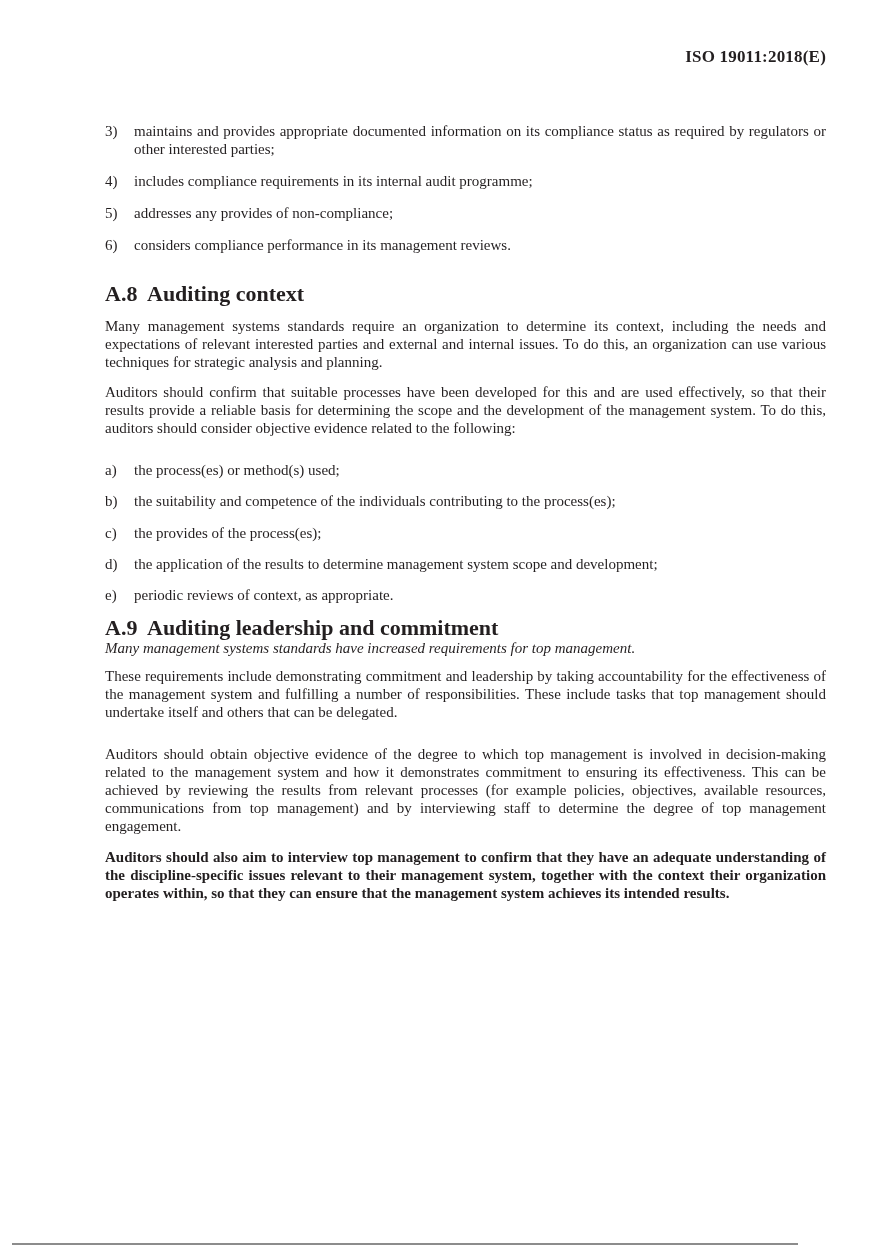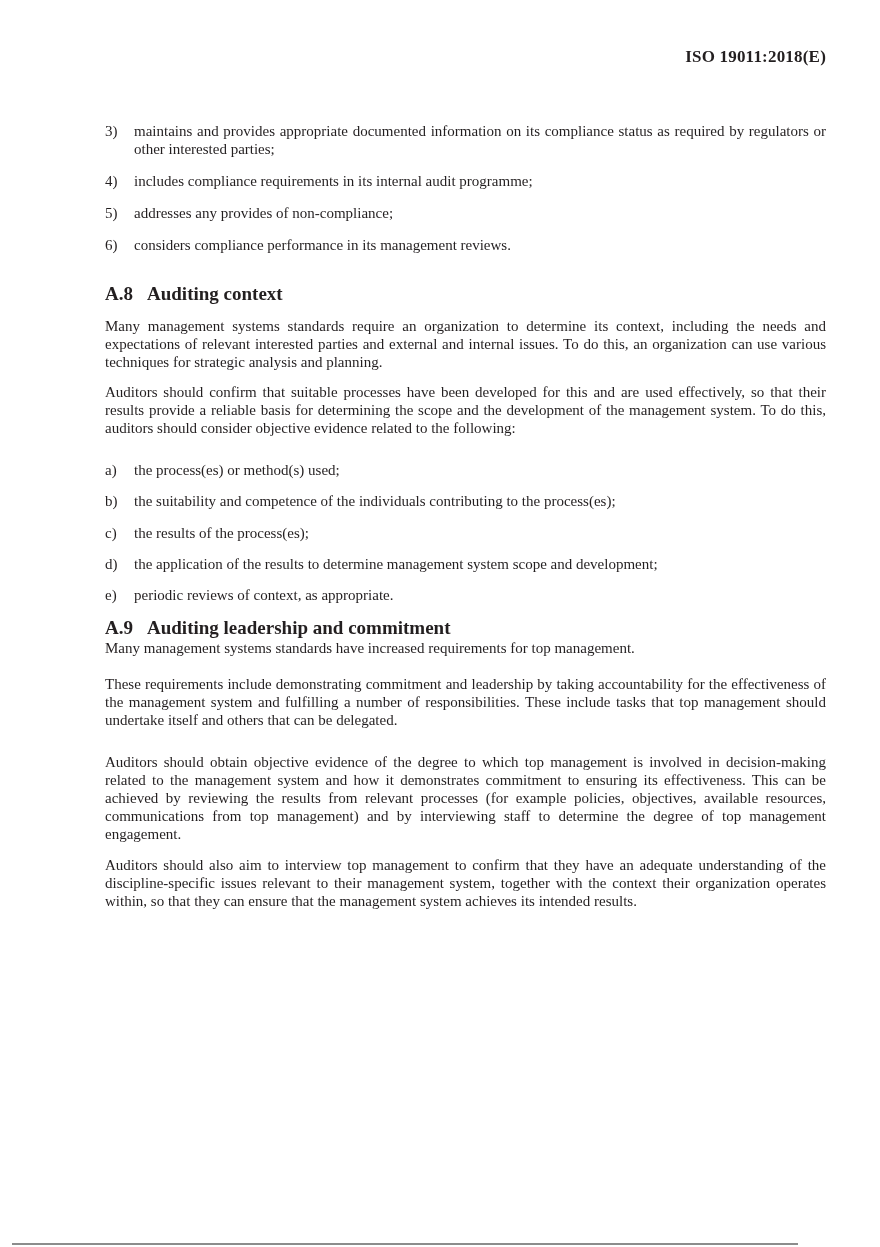--- a/index.html
+++ b/index.html
@@ -13,21 +13,21 @@
       font-weight: bold; font-size: 17px; letter-spacing: 0.2px;
     }
     .content { position: absolute; left: 105px; top: 122px; width: 721px; }
     .p {
       font-size: 15px; line-height: 18px; text-align: justify; margin: 0;
     }
     .item { display: flex; font-size: 15px; line-height: 18px; }
     .item .lbl { width: 29px; flex: none; }
     .item .txt { flex: 1; text-align: justify; }
     h2 {
-      font-size: 19px; font-weight: bold; margin: 0; line-height: 22px;
+      font-size: 22px; font-weight: bold; margin: 0; line-height: 22px;
     }
     h2 .num { display: inline-block; width: 42px; }
     .bottom-rule {
       position: absolute; left: 12px; top: 1243px; width: 786px; height: 2px;
       background: #8c8c8c;
     }
   </style>
 </head>
 <body>
 
@@ -62,35 +62,35 @@
   <div class="item" style="margin-bottom:13px;">
     <span class="lbl">a)</span>
     <span class="txt">the process(es) or method(s) used;</span>
   </div>
   <div class="item" style="margin-bottom:14px;">
     <span class="lbl">b)</span>
     <span class="txt">the suitability and competence of the individuals contributing to the process(es);</span>
   </div>
   <div class="item" style="margin-bottom:13px;">
     <span class="lbl">c)</span>
-    <span class="txt">the results of the process(es);</span>
+    <span class="txt">the provides of the process(es);</span>
   </div>
   <div class="item" style="margin-bottom:13px;">
     <span class="lbl">d)</span>
     <span class="txt">the application of the results to determine management system scope and development;</span>
   </div>
   <div class="item" style="margin-bottom:13px;">
     <span class="lbl">e)</span>
     <span class="txt">periodic reviews of context, as appropriate.</span>
   </div>
 
 
   <h2 style="">
     <span class="num">A.9</span><span>Auditing leadership and commitment</span>
   </h2>
 
-  <p class="p" style="margin-bottom:18px;">Many management systems standards have increased requirements for top management.</p>
+  <p class="p" style="margin-bottom:10px;font-style:italic;">Many management systems standards have increased requirements for top management.</p>
   <p class="p" style="margin-bottom:24px;">These requirements include demonstrating commitment and leadership by taking accountability for the effectiveness of the management system and fulfilling a number of responsibilities. These include tasks that top management should undertake itself and others that can be delegated.</p>
   <p class="p" style="margin-bottom:13px;">Auditors should obtain objective evidence of the degree to which top management is involved in decision-making related to the management system and how it demonstrates commitment to ensuring its effectiveness. This can be achieved by reviewing the results from relevant processes (for example policies, objectives, available resources, communications from top management) and by interviewing staff to determine the degree of top management engagement.</p>
-  <p class="p" style="margin-bottom:13px;">Auditors should also aim to interview top management to confirm that they have an adequate understanding of the discipline-specific issues relevant to their management system, together with the context their organization operates within, so that they can ensure that the management system achieves its intended results.</p>
+  <p class="p" style="margin-bottom:13px;font-weight:bold;">Auditors should also aim to interview top management to confirm that they have an adequate understanding of the discipline-specific issues relevant to their management system, together with the context their organization operates within, so that they can ensure that the management system achieves its intended results.</p>
 </div>
 
 <div class="bottom-rule"></div>
 
 </body></html>

